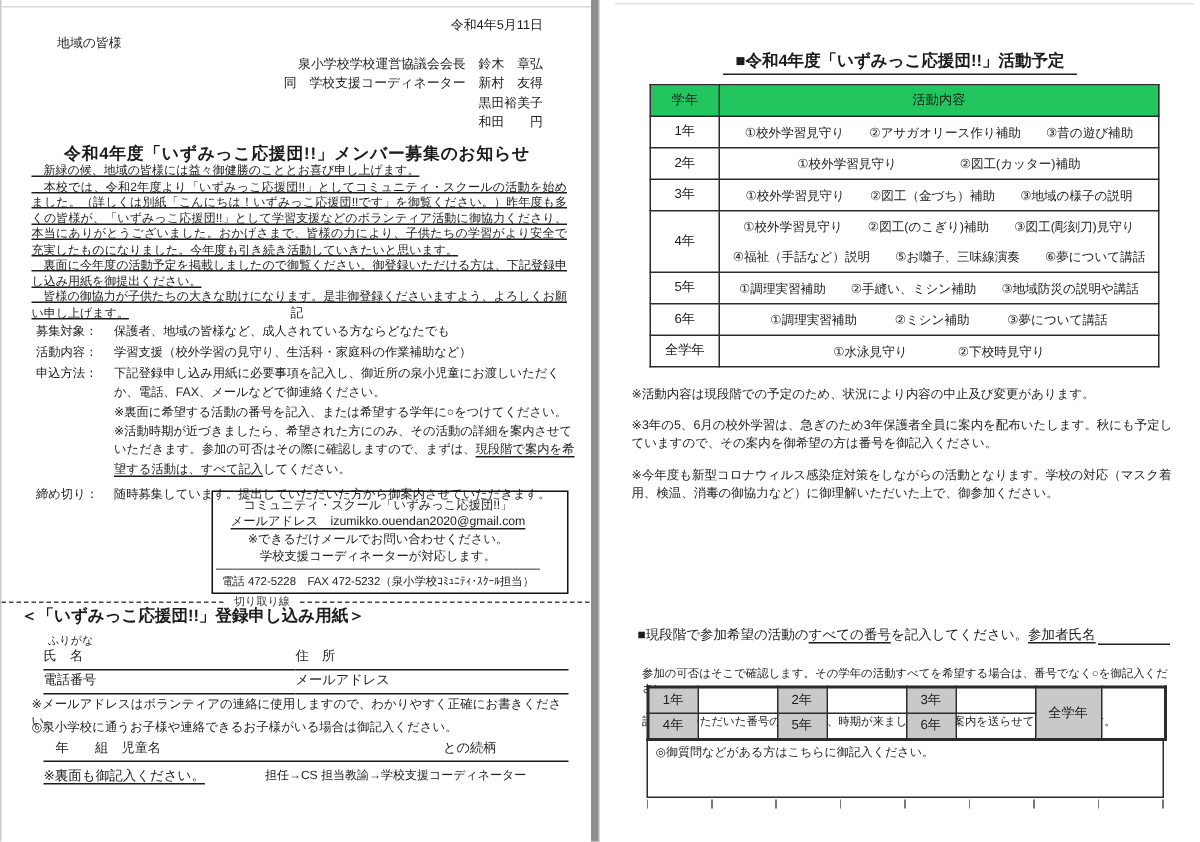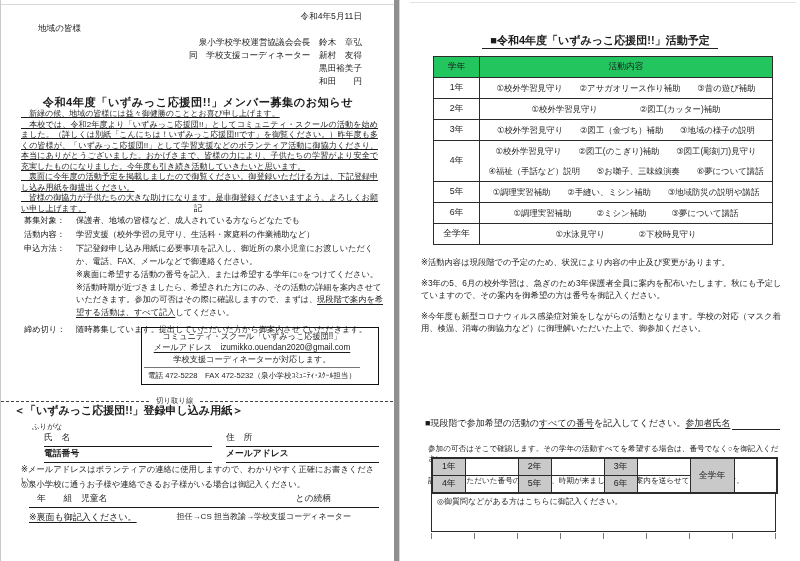--- a/index.html
+++ b/index.html
@@ -36,23 +36,23 @@
     font-size:8.2px;line-height:11.4px;padding:3px 18px 2px 2px;box-sizing:border-box;
   }
   .cb-phone{border-top:1px solid #777;margin-top:2px;padding-top:2px;font-size:7.6px;}
   .cutline{position:absolute;top:396px;left:0;right:2px;display:flex;align-items:center;}
   .cutline .dash{border-top:1px dashed #444;height:0;}
   .cutline .d1{width:148px;}
   .cutline .d2{flex:1;}
   .cut-label{margin:0 7px;font-size:7.4px;color:#333;}
   .form-title{position:absolute;top:403px;left:13px;font-size:11px;font-weight:bold;}
   .furigana{position:absolute;top:422px;left:31px;font-size:7.4px;}
-  .f-row{position:absolute;left:28px;right:16px;display:flex;gap:14px;margin-left:15px;}
+  .f-row{position:absolute;left:28px;right:16px;display:flex;gap:0;}
   .f-r1{top:432px;}
-  .f-r2{top:448px;font-weight:bold;}
+  .f-r2{top:448px;}
   .f-field{border-bottom:1px solid #1a1a1a;padding-bottom:2px;font-size:8.8px;}
   .f-a{width:168px;flex:none;}
   .f-b{flex:1;}
   .f-note{position:absolute;left:20px;right:10px;font-size:8.3px;}
   .f-n1{top:464px;}
   .f-n2{top:479px;}
   .child-row{position:absolute;top:493px;left:28px;right:16px;display:flex;justify-content:space-between;border-bottom:1px solid #1a1a1a;padding-bottom:2px;font-size:8.8px;}
   .child-row .cl{padding-left:8px;}
   .child-row .cr{margin-right:48px;}
   .back-row{position:absolute;top:511px;left:28px;right:16px;display:flex;}
@@ -127,20 +127,21 @@
     </div>
     <div class="r-row r-deadline">
       <span class="r-label">締め切り：</span>
       <span class="r-content">随時募集しています。提出していただいた方から御案内させていただきます。</span>
     </div>
   </div>
 
   <div class="contact-box">
     <div>コミュニティ・スクール「いずみっこ応援団!!」</div>
     <div class="u">メールアドレス　izumikko.ouendan2020@gmail.com</div>
+    <div>※できるだけメールでお問い合わせください。</div>
     <div>学校支援コーディネーターが対応します。</div>
     <div class="cb-phone">電話 472-5228　FAX 472-5232（泉小学校ｺﾐｭﾆﾃｨ･ｽｸｰﾙ担当）</div>
   </div>
 
   <div class="cutline">
     <span class="dash d1"></span>
     <span class="cut-label">切り取り線</span>
     <span class="dash d2"></span>
   </div>
 

